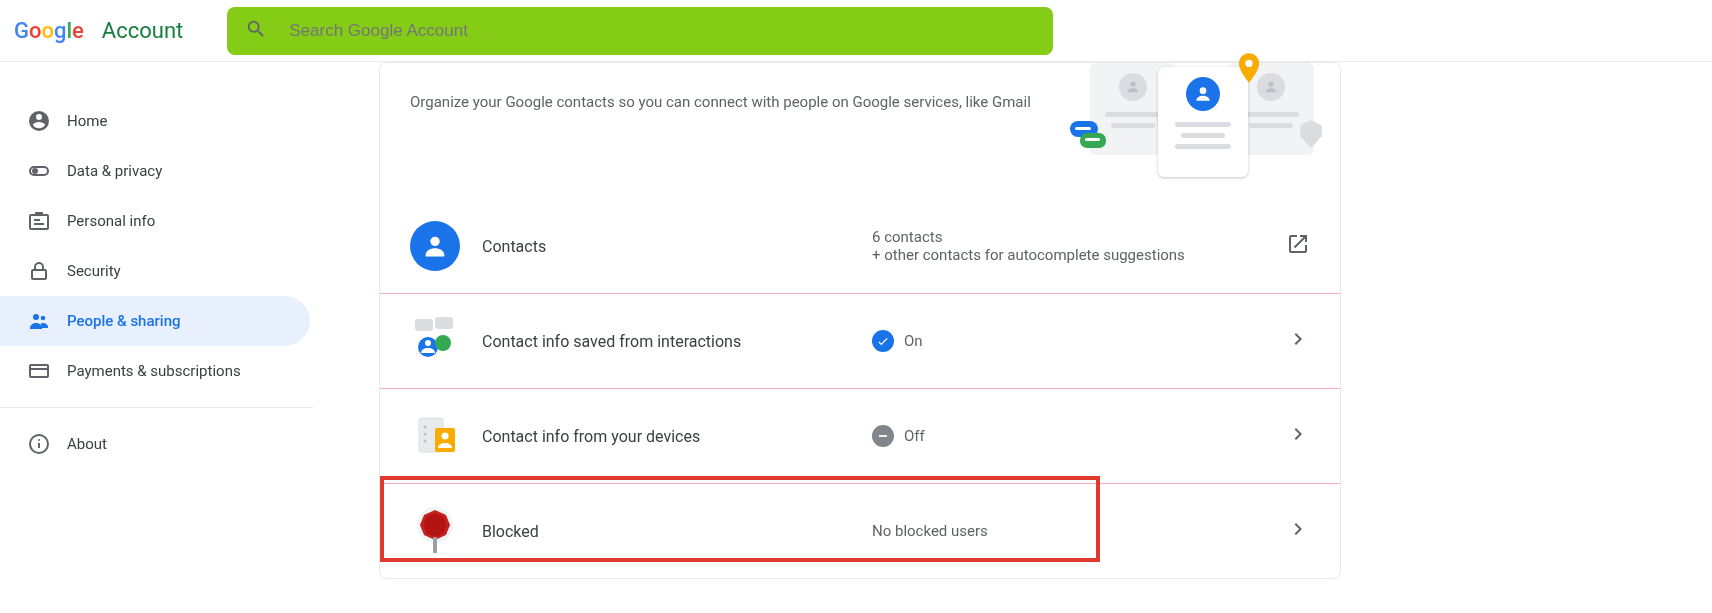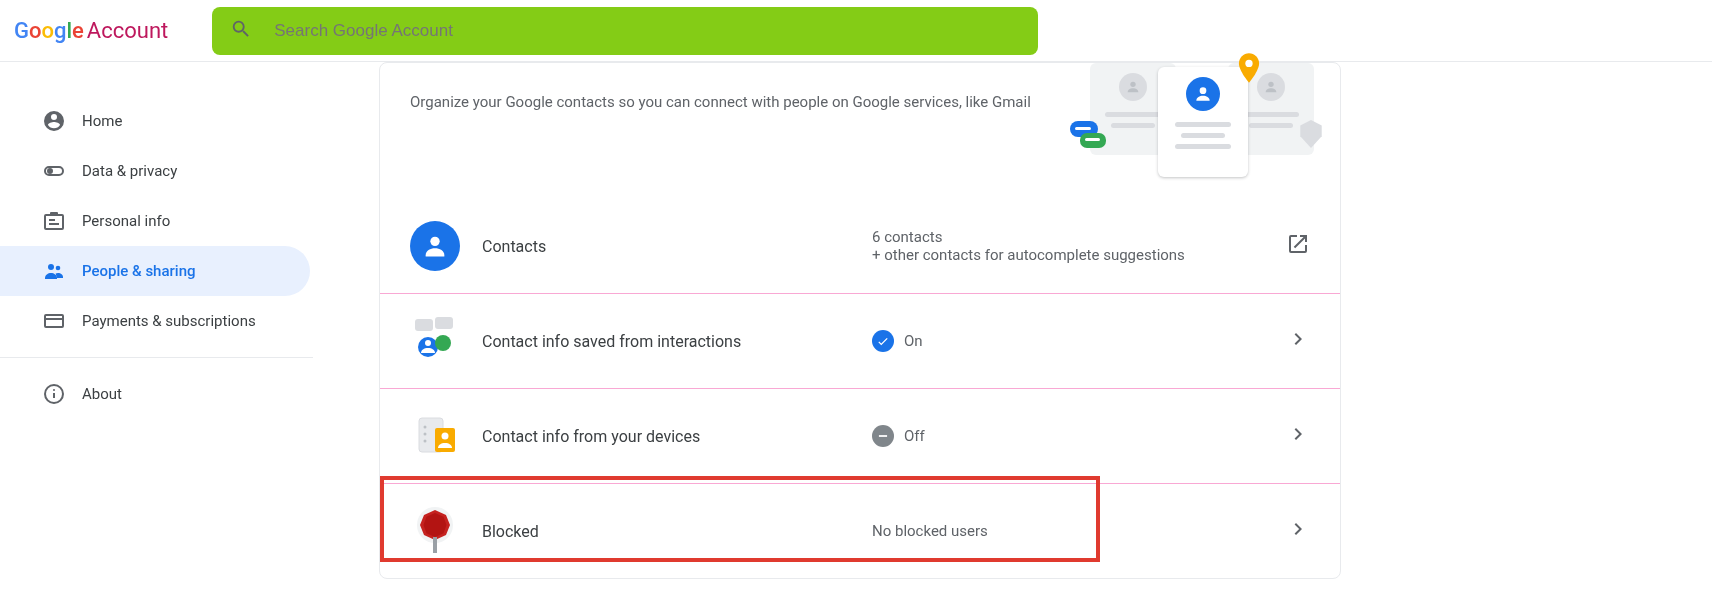--- a/index.html
+++ b/index.html
@@ -29,22 +29,22 @@
     font-weight: 500;
     display: flex;
   }
   .g1 { color:#4285F4; }
   .g2 { color:#EA4335; }
   .g3 { color:#FBBC05; }
   .g4 { color:#4285F4; }
   .g5 { color:#34A853; }
   .g6 { color:#EA4335; }
   .logo-account {
-    color: #be185d;
-    margin-left: 3px;
+    color: #15803d;
+    margin-left: 18px;
     font-size: 22px;
   }
   .search-bar {
     display: flex;
     align-items: center;
     background: #84cc16;
     border-radius: 8px;
     height: 48px;
     width: 826px;
     padding: 0 18px;
@@ -61,21 +61,21 @@
   }
   .layout { display:flex; }
   .sidebar {
     width: 313px;
     padding-top: 34px;
   }
   .side-item {
     display:flex;
     align-items:center;
     height: 50px;
-    padding-left: 42px;
+    padding-left: 27px;
     font-size: 15px;
     color:#3c4043;
     border-top-right-radius: 26px;
     border-bottom-right-radius: 26px;
     cursor:pointer;
     position:relative;
   }
   .side-item .icon {
     width:24px;
     height:24px;
@@ -263,20 +263,29 @@
       <span class="icon">
         <svg width="24" height="24" viewBox="0 0 24 24" fill="none" stroke="currentColor" stroke-width="2">
             <rect x="3" y="6" width="18" height="14" rx="1"></rect>
             <rect x="8" y="3" width="8" height="4" rx="1" fill="currentColor" stroke="none"></rect>
             <line x1="7" y1="11" x2="13" y2="11"></line>
             <line x1="7" y1="15" x2="17" y2="15"></line>
           </svg>
       </span>
       <span>Personal info</span>
     </div>
+    <div class="side-item">
+      <span class="icon">
+        <svg width="24" height="24" viewBox="0 0 24 24" fill="none" stroke="currentColor" stroke-width="2">
+            <rect x="5" y="11" width="14" height="9" rx="1"></rect>
+            <path d="M8 11V8a4 4 0 018 0v3"></path>
+          </svg>
+      </span>
+      <span>Security</span>
+    </div>
     <div class="side-item active">
       <span class="icon">
         <svg width="24" height="24" viewBox="0 0 24 24" fill="currentColor">
             <circle cx="9" cy="8" r="3"></circle>
             <circle cx="16" cy="9" r="2.3"></circle>
             <path d="M3 19c0-3 3-5 6-5s6 2 6 5v1H3v-1z"></path>
             <path d="M15 19h6v-1c0-2.3-2.2-4-5-4-.9 0-1.7.2-2.4.5"></path>
           </svg>
       </span>
       <span>People &amp; sharing</span>

